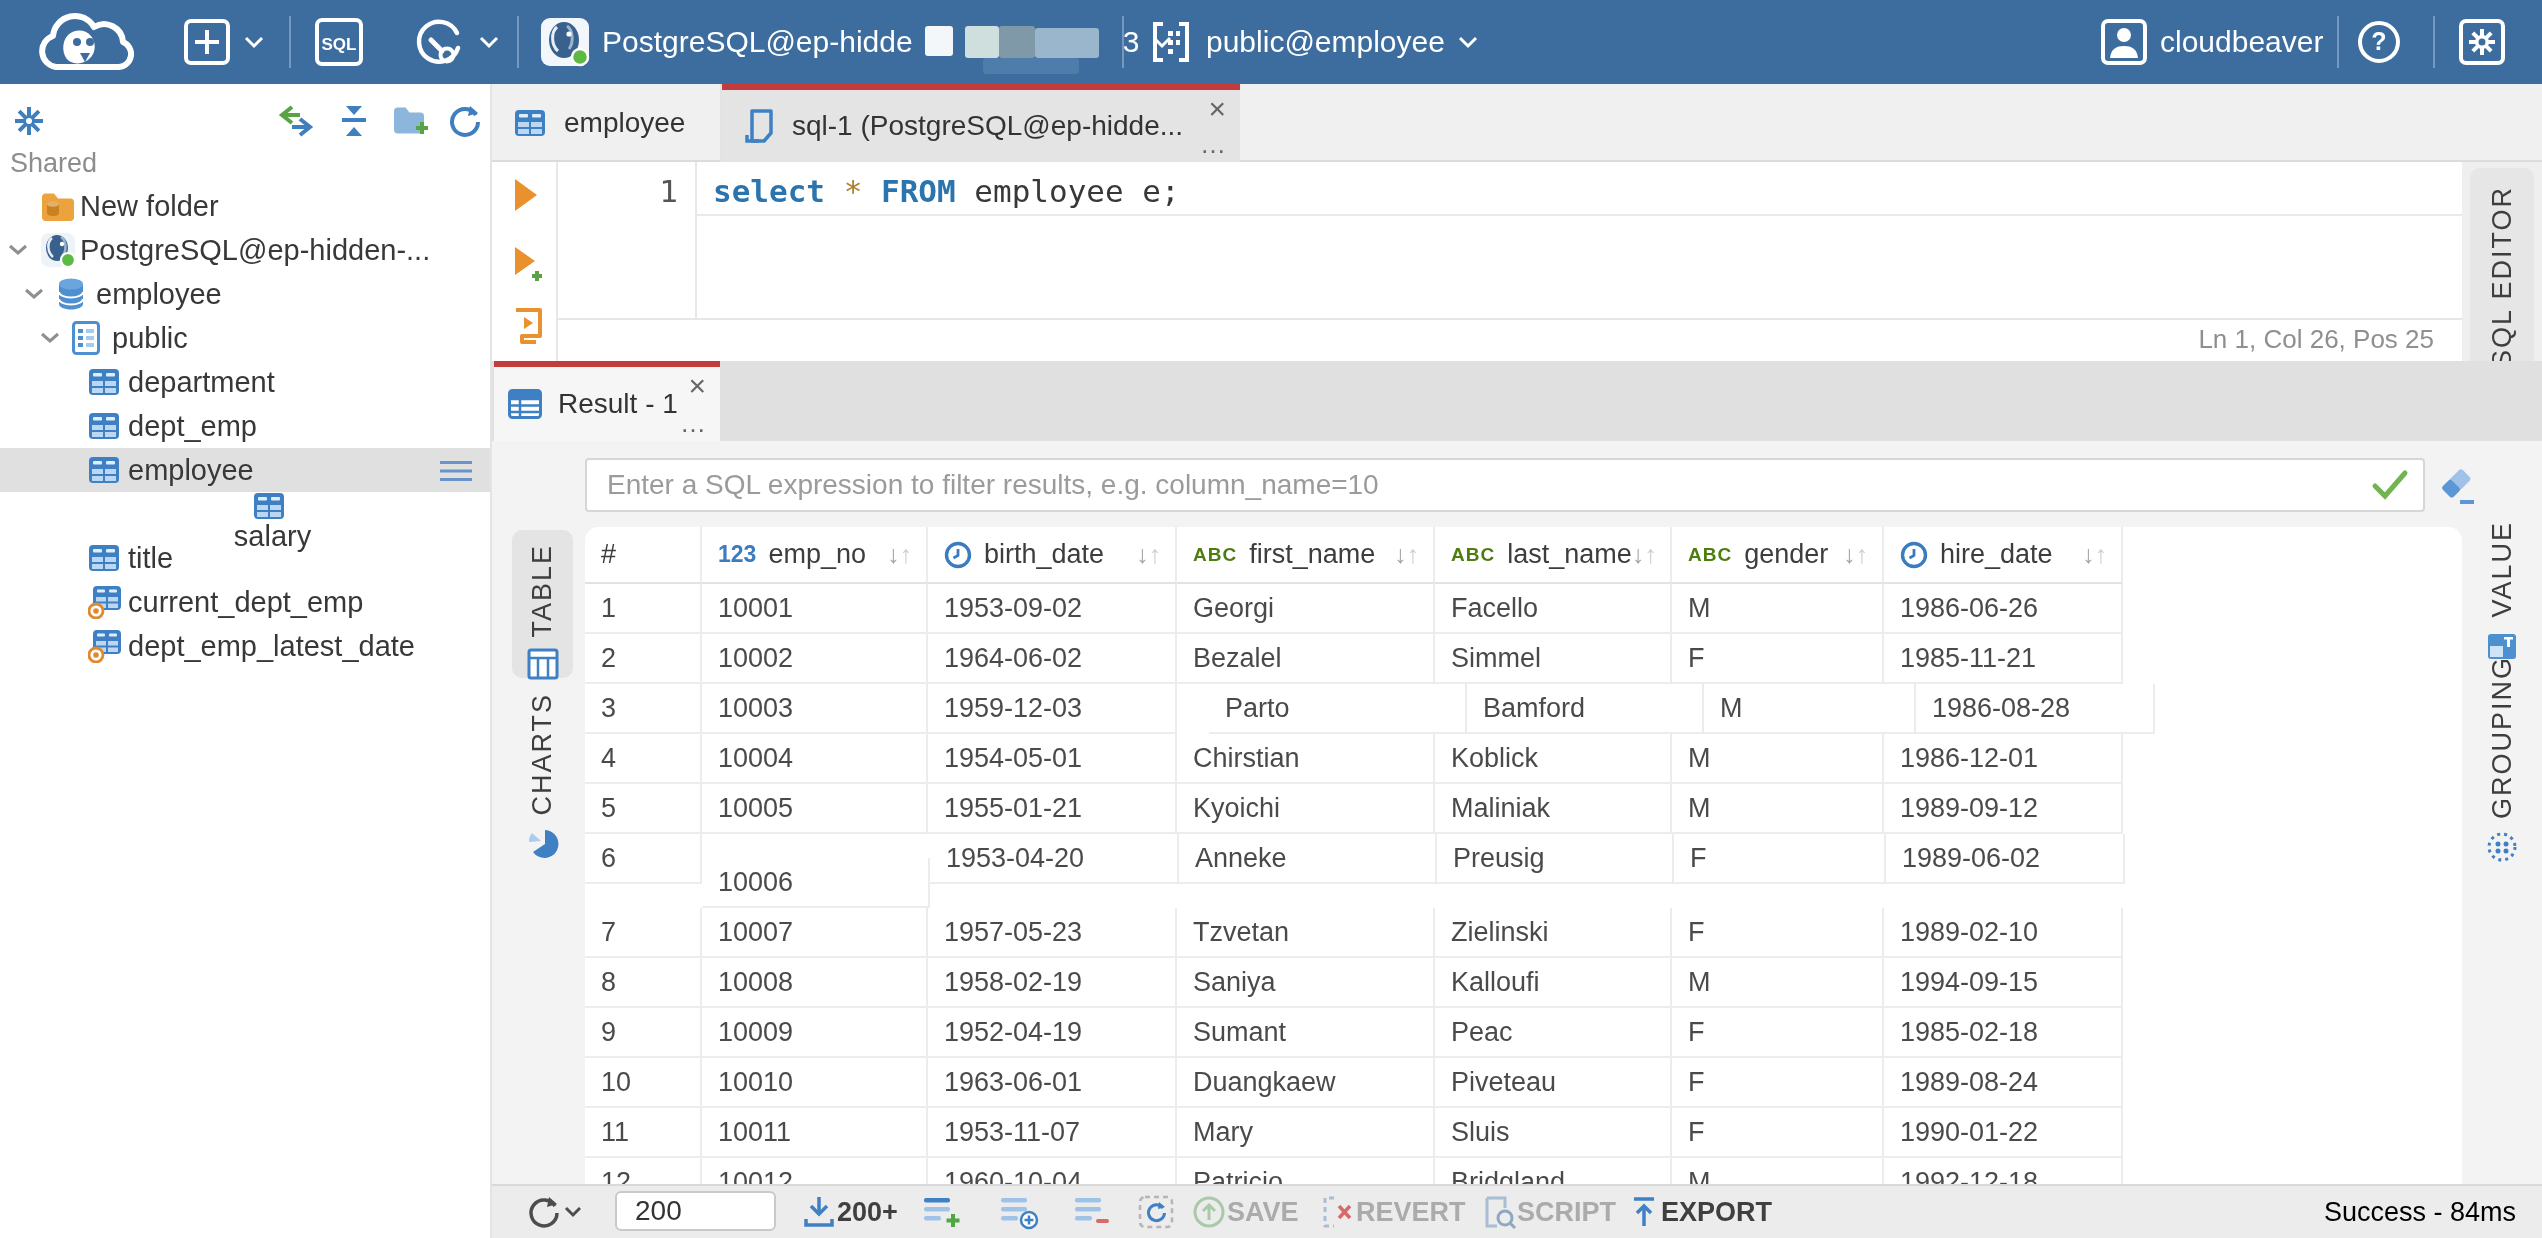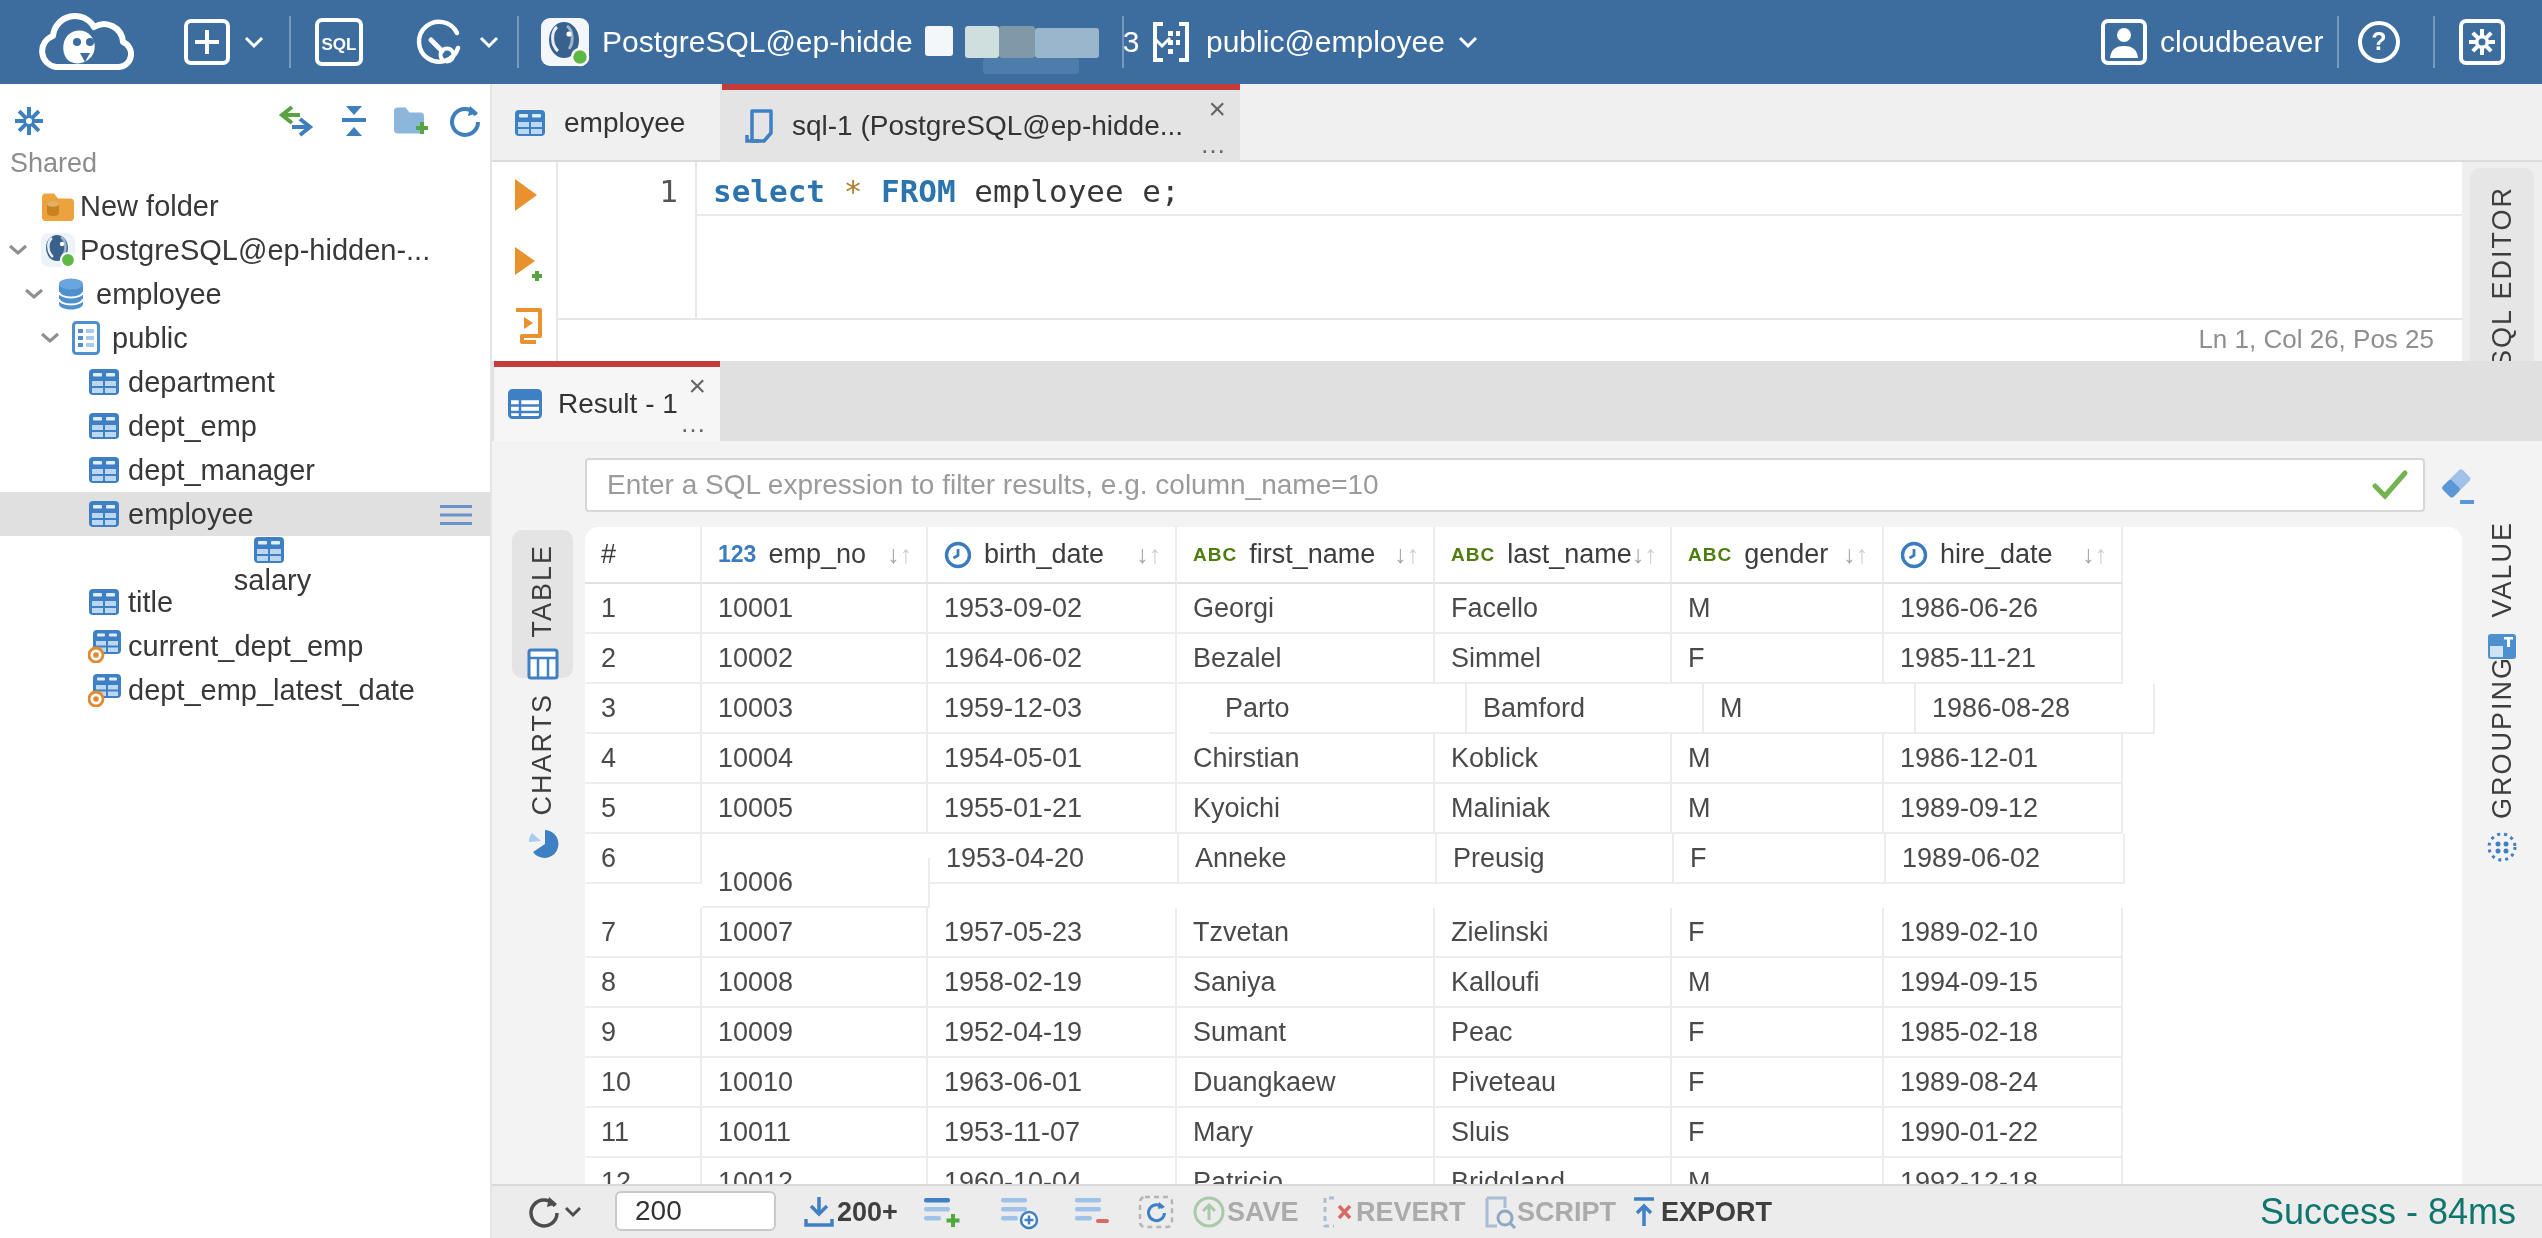--- a/index.html
+++ b/index.html
@@ -76,21 +76,21 @@
   .ht-clock{margin-right:12px;}
   .sort{margin-left:auto;padding-right:14px;font-size:25px;}
   .sort .s1{color:#a5a5a5;}
   .sort .s2{color:#cecece;}
   
   .btoolbar{position:absolute;left:0;top:1100px;width:2050px;height:54px;background:#ececec;border-top:2px solid #d9d9d9;box-sizing:border-box;}
   .bt-item{position:absolute;top:50%;transform:translateY(-50%);display:flex;align-items:center;gap:0;cursor:pointer;}
   .bt-text{font-size:27px;font-weight:bold;color:#3f3f3f;white-space:nowrap;}
   .bt-text.disabled{color:#ababab;}
   .rowlimit{position:absolute;left:123px;top:5px;width:161px;height:40px;box-sizing:border-box;border:2px solid #c9c9c9;border-radius:6px;background:#fff;font-size:28px;color:#333;padding:0 0 0 18px;outline:none;font-family:"Liberation Sans",sans-serif;}
-  .bt-status{position:absolute;right:26px;top:50%;transform:translateY(-50%);font-size:36px;color:#0f766e;white-space:nowrap;margin-left:48px;}
+  .bt-status{position:absolute;right:26px;top:50%;transform:translateY(-50%);font-size:27px;color:#000000;white-space:nowrap;margin-left:48px;}
 </style>
 </head>
 <body>
 
 <div id="app">
 
   <div class="topbar">
     <div class="tb-abs" style="left:30px">
       <svg width="104" height="66" viewBox="0 0 104 66">
         <path d="M26 58a16 16 0 0 1-3-31 22 22 0 0 1 41-9 19 19 0 0 1 29 15 13 13 0 0 1-4 25z" fill="none" stroke="#fff" stroke-width="6" stroke-linejoin="round"></path>
@@ -338,35 +338,20 @@
               <rect x="1" y="1" width="30" height="26" rx="4" fill="#3f80c4"></rect>
               <rect x="4" y="13" width="11" height="5" fill="#bcd7f1"></rect>
               <rect x="17" y="13" width="11" height="5" fill="#bcd7f1"></rect>
               <rect x="4" y="20" width="11" height="5" fill="#bcd7f1"></rect>
               <rect x="17" y="20" width="11" height="5" fill="#bcd7f1"></rect>
               <rect x="5" y="5" width="9" height="3.5" rx="1" fill="#dfeefb"></rect>
               <rect x="18" y="5" width="9" height="3.5" rx="1" fill="#dfeefb"></rect>
             </svg>
           </span>
           <span class="tree-label">dept_emp</span>
-        </div>
-        <div class="tree-item" style="padding-left: 55px;">
-          <span class="tree-chev"></span>
-          <span class="tree-icon">
-            <svg width="32" height="28" viewBox="0 0 32 28">
-              <rect x="1" y="1" width="30" height="26" rx="4" fill="#3f80c4"></rect>
-              <rect x="4" y="13" width="11" height="5" fill="#bcd7f1"></rect>
-              <rect x="17" y="13" width="11" height="5" fill="#bcd7f1"></rect>
-              <rect x="4" y="20" width="11" height="5" fill="#bcd7f1"></rect>
-              <rect x="17" y="20" width="11" height="5" fill="#bcd7f1"></rect>
-              <rect x="5" y="5" width="9" height="3.5" rx="1" fill="#dfeefb"></rect>
-              <rect x="18" y="5" width="9" height="3.5" rx="1" fill="#dfeefb"></rect>
-            </svg>
-          </span>
-          <span class="tree-label">dept_manager</span>
         </div>
         <div class="tree-item selected" style="padding-left: 55px;">
           <span class="tree-chev"></span>
           <span class="tree-icon">
             <svg width="32" height="28" viewBox="0 0 32 28">
               <rect x="1" y="1" width="30" height="26" rx="4" fill="#3f80c4"></rect>
               <rect x="4" y="13" width="11" height="5" fill="#bcd7f1"></rect>
               <rect x="17" y="13" width="11" height="5" fill="#bcd7f1"></rect>
               <rect x="4" y="20" width="11" height="5" fill="#bcd7f1"></rect>
               <rect x="17" y="20" width="11" height="5" fill="#bcd7f1"></rect>

